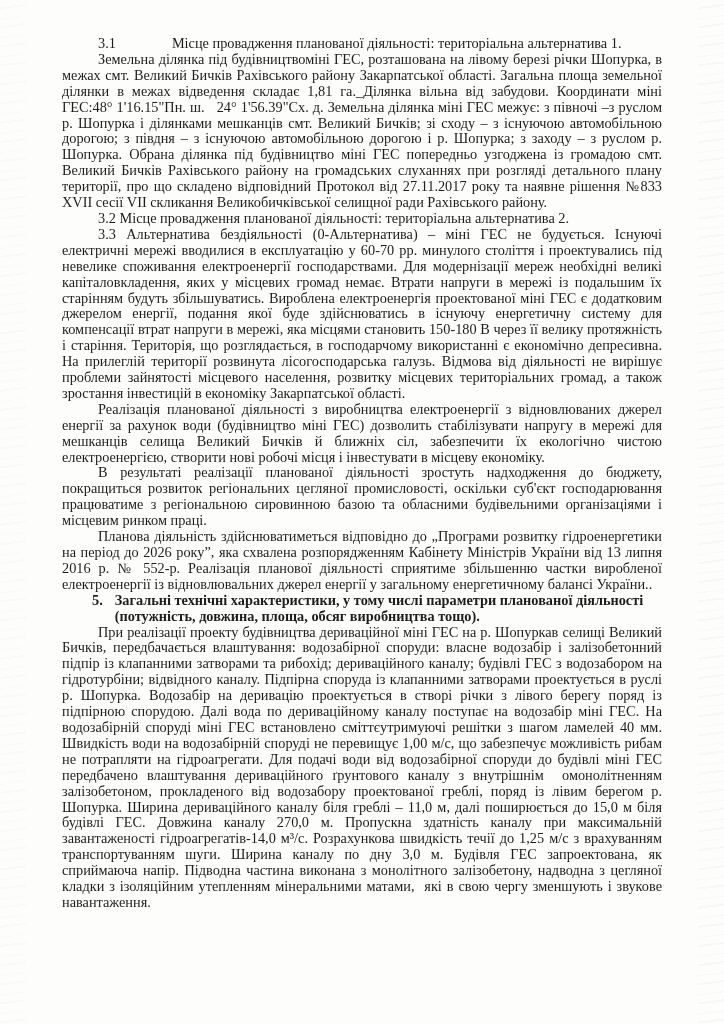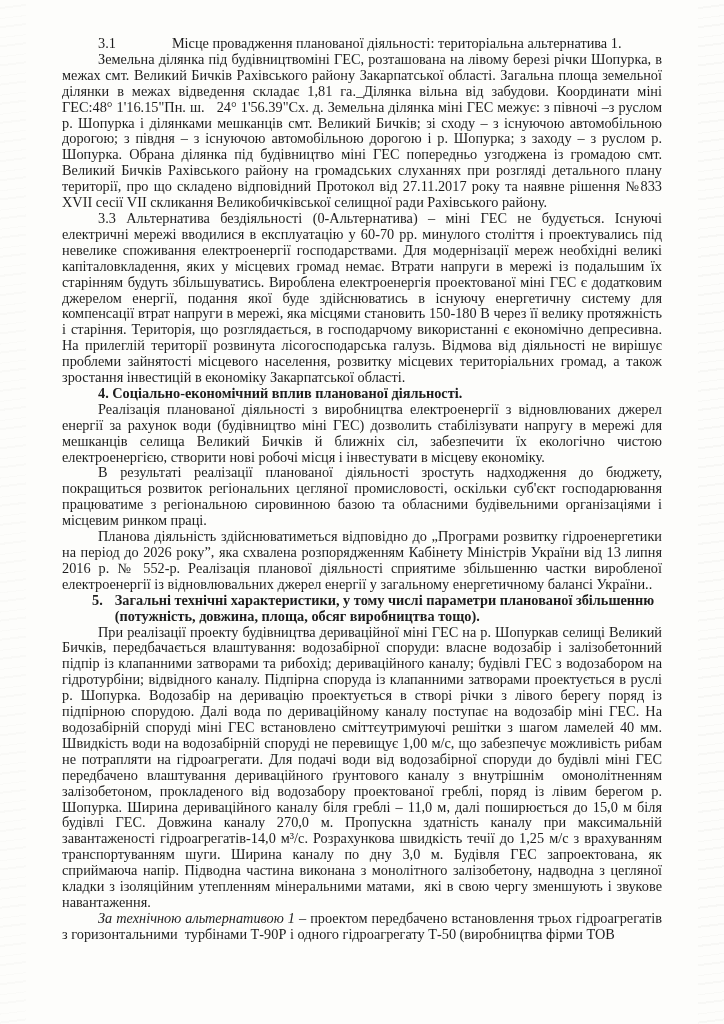--- a/index.html
+++ b/index.html
@@ -54,34 +54,33 @@
 
 <div class="page">
 
   <div class="noise-left"></div>
   <div class="noise-right"></div>
 
   <p class="indent"><span>3.1</span><span class="tab"></span><span>Місце провадження планованої діяльності: територіальна альтернатива 1.</span></p>
 
   <p class="indent">Земельна ділянка під будівництвоміні ГЕС, розташована на лівому березі річки Шопурка, в межах смт. Великий Бичків Рахівського району Закарпатської області. Загальна площа земельної ділянки в межах відведення складає 1,81 га._Ділянка вільна від забудови. Координати міні ГЕС:48° 1'16.15"Пн. ш.&nbsp;&nbsp; 24° 1'56.39"Сх. д. Земельна ділянка міні ГЕС межує: з півночі –з руслом р. Шопурка і ділянками мешканців смт. Великий Бичків; зі сходу – з існуючою автомобільною дорогою; з півдня – з існуючою автомобільною дорогою і р. Шопурка; з заходу – з руслом р. Шопурка. Обрана ділянка під будівництво міні ГЕС попередньо узгоджена із громадою смт. Великий Бичків Рахівського району на громадських слуханнях при розгляді детального плану території, про що складено відповідний Протокол від 27.11.2017 року та наявне рішення №833 XVII сесії VII скликання Великобичківської селищної ради Рахівського району.</p>
 
+  <p class="indent">3.2 Місце провадження планованої діяльності: територіальна альтернатива 2.</p>
 
 
   <p class="indent">3.3 Альтернатива бездіяльності (0-Альтернатива) – міні ГЕС не будується. Існуючі електричні мережі вводилися в експлуатацію у 60-70 рр. минулого століття і проектувались під невелике споживання електроенергії господарствами. Для модернізації мереж необхідні великі капіталовкладення, яких у місцевих громад немає. Втрати напруги в мережі із подальшим їх старінням будуть збільшуватись. Вироблена електроенергія проектованої міні ГЕС є додатковим джерелом енергії, подання якої буде здійснюватись в існуючу енергетичну систему для компенсації втрат напруги в мережі, яка місцями становить 150-180 В через її велику протяжність і старіння. Територія, що розглядається, в господарчому використанні є економічно депресивна. На прилеглій території розвинута лісогосподарська галузь. Відмова від діяльності не вирішує проблеми зайнятості місцевого населення, розвитку місцевих територіальних громад, а також зростання інвестицій в економіку Закарпатської області.</p>
 
-  <p class="indent bold">4. Соціально-економічний вплив планованої діяльності.</p>
 
   <p class="indent">Реалізація планованої діяльності з виробництва електроенергії з відновлюваних джерел енергії за рахунок води (будівництво міні ГЕС) дозволить стабілізувати напругу в мережі для мешканців селища Великий Бичків й ближніх сіл, забезпечити їх екологічно чистою електроенергією, створити нові робочі місця і інвестувати в місцеву економіку.</p>
 
   <p class="indent">В результаті реалізації планованої діяльності зростуть надходження до бюджету, покращиться розвиток регіональних цегляної промисловості, оскільки суб'єкт господарювання працюватиме з регіональною сировинною базою та обласними будівельними організаціями і місцевим ринком праці.</p>
 
   <p class="indent">Планова діяльність здійснюватиметься відповідно до „Програми розвитку гідроенергетики на період до 2026 року”, яка схвалена розпорядженням Кабінету Міністрів України від 13 липня 2016 р. № 552-р. Реалізація планової діяльності сприятиме збільшенню частки виробленої електроенергії із відновлювальних джерел енергії у загальному енергетичному балансі України..</p>
 
   <p class="h5">
       <span class="h5num">5.</span>
-      <span class="h5text">Загальні технічні характеристики, у тому числі параметри планованої збільшенню (потужність, довжина, площа, обсяг виробництва тощо).</span>
+      <span class="h5text">Загальні технічні характеристики, у тому числі параметри планованої діяльності (потужність, довжина, площа, обсяг виробництва тощо).</span>
     </p>
 
   <p class="indent">При реалізації проекту будівництва дериваційної міні ГЕС на р. Шопуркав селищі Великий Бичків, передбачається влаштування: водозабірної споруди: власне водозабір і залізобетонний підпір із клапанними затворами та рибохід; дериваційного каналу; будівлі ГЕС з водозабором на гідротурбіни; відвідного каналу. Підпірна споруда із клапанними затворами проектується в руслі р. Шопурка. Водозабір на деривацію проектується в створі річки з лівого берегу поряд із підпірною спорудою. Далі вода по дериваційному каналу поступає на водозабір міні ГЕС. На водозабірній споруді міні ГЕС встановлено сміттєутримуючі решітки з шагом ламелей 40 мм. Швидкість води на водозабірній споруді не перевищує 1,00 м/с, що забезпечує можливість рибам не потрапляти на гідроагрегати. Для подачі води від водозабірної споруди до будівлі міні ГЕС передбачено влаштування дериваційного ґрунтового каналу з внутрішнім&nbsp; омонолітненням залізобетоном, прокладеного від водозабору проектованої греблі, поряд із лівим берегом р. Шопурка. Ширина дериваційного каналу біля греблі – 11,0 м, далі поширюється до 15,0 м біля будівлі ГЕС. Довжина каналу 270,0 м. Пропускна здатність каналу при максимальній завантаженості гідроагрегатів-14,0 м³/с. Розрахункова швидкість течії до 1,25 м/с з врахуванням транспортуванням шуги. Ширина каналу по дну 3,0 м. Будівля ГЕС запроектована, як сприймаюча напір. Підводна частина виконана з монолітного залізобетону, надводна з цегляної кладки з ізоляційним утепленням мінеральними матами,&nbsp; які в свою чергу зменшують і звукове навантаження.</p>
 
-  <p class="indent"><i>За технічною альтернативою 1</i><span> – проектом передбачено встановлення трьох гідроагрегатів з горизонтальними&nbsp; турбінами Т-90Р і одного гідроагрегату Т-50 (виробництва фірми ТОВ</span></p>
 
 </div>
 
 </body></html>

